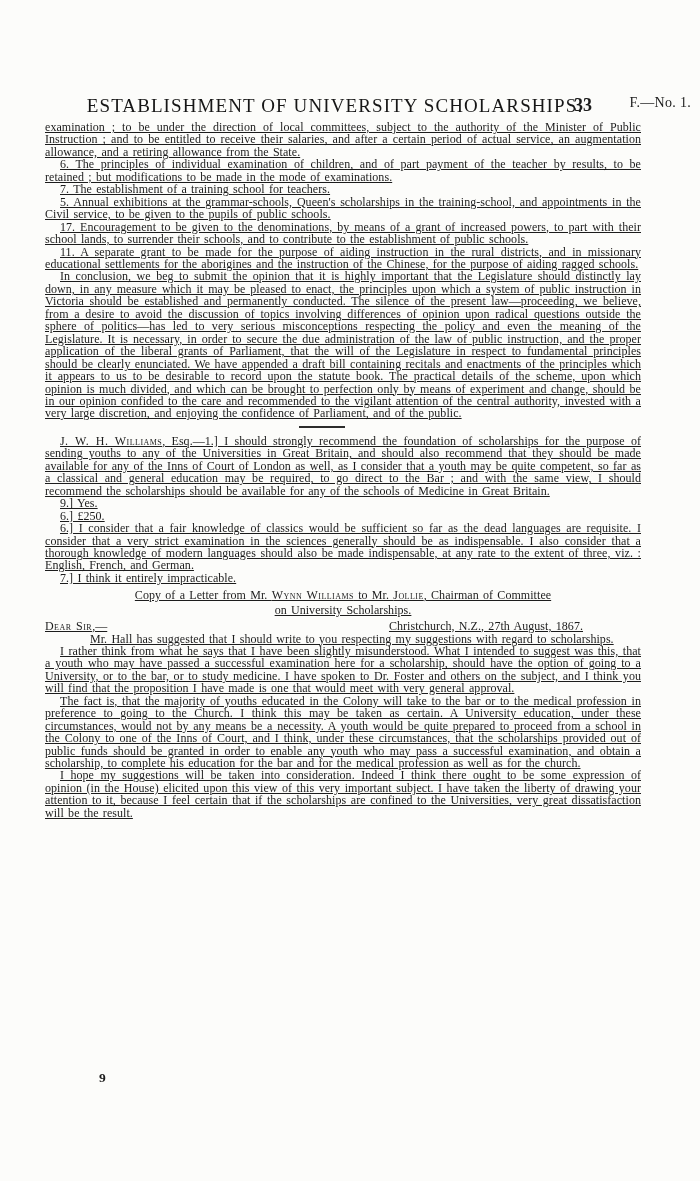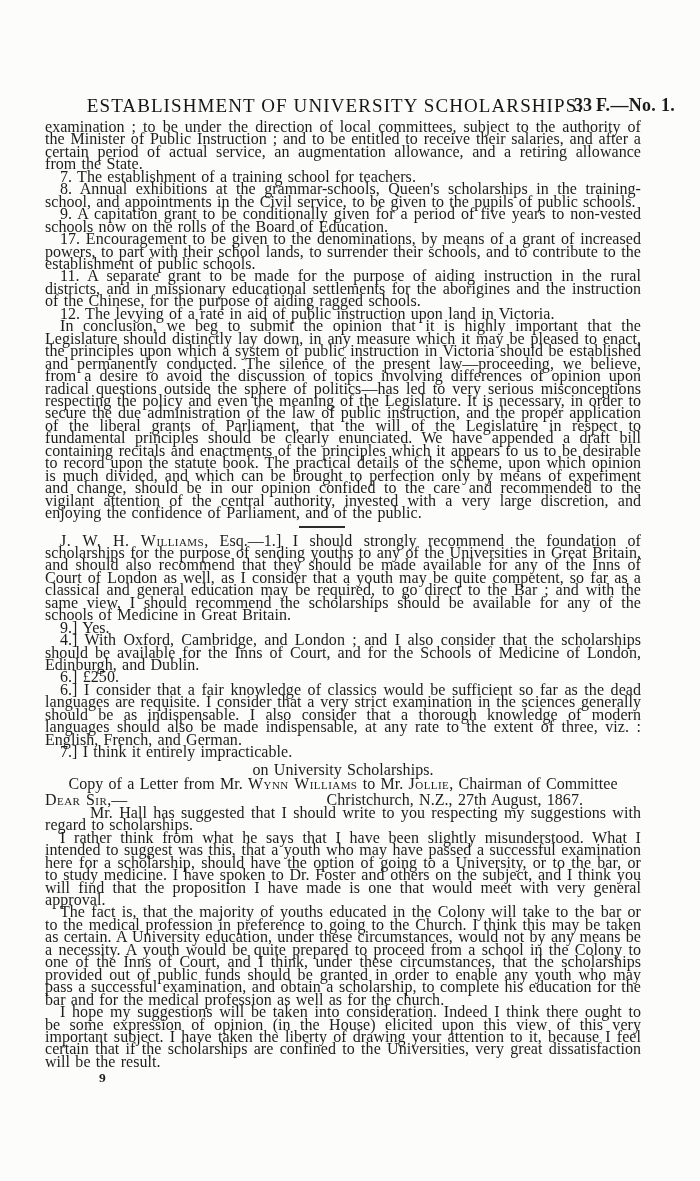--- a/index.html
+++ b/index.html
@@ -16,28 +16,28 @@
   .header { position:absolute; top:95px; left:0; width:700px; height:22px; }
   .header .title {
     position:absolute; left:70px; width:530px; text-align:center;
     font-size:19px; letter-spacing:1.1px; font-weight:400; color:#161616;
   }
   .header .folio {
     position:absolute; left:568px; width:30px; text-align:center;
     font-weight:bold; font-size:18px;
   }
   .header .paper {
-    position:absolute; right:25px; font-weight:bold; font-size:18px;
+    position:absolute; right:9px; font-weight:normal; font-size:14px;
     letter-spacing:0.3px;
   }
 
   .content {
     position:absolute; top:121px; left:45px; width:596px;
-    font-size:16px; line-height:12.45px;
-    text-align:justify; word-spacing:1.2px; letter-spacing:0.05px;
+    font-size:12px; line-height:12.45px;
+    text-align:justify; word-spacing:1.2px; letter-spacing:0.05px;text-decoration:underline;
   }
   .content p { margin:0; }
   .ind  { text-indent:15px; }
   .noind{ text-indent:0; }
   .deep { text-indent:45px; }
 
   .divider {
     width:46px; height:2px; background:#2c2c2c;
     margin:6px 0 7px 254px;
   }
@@ -65,40 +65,38 @@
 
   <div class="header">
     <div class="title">ESTABLISHMENT OF UNIVERSITY SCHOLARSHIPS.</div>
     <div class="folio">33</div>
     <div class="paper">F.—No. 1.</div>
   </div>
 
   <div class="content">
 
     <p class="noind">examination ; to be under the direction of local committees, subject to the authority of the Minister of Public Instruction ; and to be entitled to receive their salaries, and after a certain period of actual service, an augmentation allowance, and a retiring allowance from the State.</p>
+    <p class="ind">6. The principles of individual examination of children, and of part payment of the teacher by results, to be retained ; but modifications to be made in the mode of examinations.</p>
     <p class="ind">7. The establishment of a training school for teachers.</p>
-    <p class="ind">8. Annual exhibitions at the grammar-schools, Queen's scholarships in the training-school, and appointments in the Civil service, to be given to the pupils of public schools.</p>
-    <p class="ind">9. A capitation grant to be conditionally given for a period of five years to non-vested schools now on the rolls of the Board of Education.</p>
+    <p class="ind">5. Annual exhibitions at the grammar-schools, Queen's scholarships in the training-school, and appointments in the Civil service, to be given to the pupils of public schools.</p>
     <p class="ind">17. Encouragement to be given to the denominations, by means of a grant of increased powers, to part with their school lands, to surrender their schools, and to contribute to the establishment of public schools.</p>
     <p class="ind">11. A separate grant to be made for the purpose of aiding instruction in the rural districts, and in missionary educational settlements for the aborigines and the instruction of the Chinese, for the purpose of aiding ragged schools.</p>
-    <p class="ind">12. The levying of a rate in aid of public instruction upon land in Victoria.</p>
     <p class="ind">In conclusion, we beg to submit the opinion that it is highly important that the Legislature should distinctly lay down, in any measure which it may be pleased to enact, the principles upon which a system of public instruction in Victoria should be established and permanently conducted.  The silence of the present law—proceeding, we believe, from a desire to avoid the discussion of topics involving differences of opinion upon radical questions outside the sphere of politics—has led to very serious misconceptions respecting the policy and even the meaning of the Legislature.  It is necessary, in order to secure the due administration of the law of public instruction, and the proper application of the liberal grants of Parliament, that the will of the Legislature in respect to fundamental principles should be clearly enunciated.  We have appended a draft bill containing recitals and enactments of the principles which it appears to us to be desirable to record upon the statute book.  The practical details of the scheme, upon which opinion is much divided, and which can be brought to perfection only by means of experiment and change, should be in our opinion confided to the care and recommended to the vigilant attention of the central authority, invested with a very large discretion, and enjoying the confidence of Parliament, and of the public.</p>
 
     <div class="divider"></div>
 
     <p class="ind"><span class="sc">J. W. H. Williams</span><span>, Esq.—1.]  I should strongly recommend the foundation of scholarships for the purpose of sending youths to any of the Universities in Great Britain, and should also recommend that they should be made available for any of the Inns of Court of London as well, as I consider that a youth may be quite competent, so far as a classical and general education may be required, to go direct to the Bar ;  and with the same view, I should recommend the scholarships should be available for any of the schools of Medicine in Great Britain.</span></p>
     <p class="ind">9.]  Yes.</p>
-    <p class="ind">4.]  With Oxford, Cambridge, and London ;  and I also consider that the scholarships should be available for the Inns of Court, and for the Schools of Medicine of London, Edinburgh, and Dublin.</p>
     <p class="ind">6.]  £250.</p>
     <p class="ind">6.]  I consider that a fair knowledge of classics would be sufficient so far as the dead languages are requisite.  I consider that a very strict examination in the sciences generally should be as indispensable.  I also consider that a thorough knowledge of modern languages should also be made indispensable, at any rate to the extent of three, viz. : English, French, and German.</p>
     <p class="ind">7.]  I think it entirely impracticable.</p>
 
     <div class="letter-heading">
+      <div><span>Copy of a Letter from Mr. </span><span class="sc">Wynn Williams</span><span> to Mr. </span><span class="sc">Jollie</span><span>, Chairman of Committee</span></div>
       <div>on University Scholarships.</div>
-      <div><span>Copy of a Letter from Mr. </span><span class="sc">Wynn Williams</span><span> to Mr. </span><span class="sc">Jollie</span><span>, Chairman of Committee</span></div>
     </div>
 
     <div class="salutation-row">
       <span><span class="sc">Dear Sir</span><span>,—</span></span>
       <span class="dateline">Christchurch, N.Z., 27th August, 1867.</span>
     </div>
 
     <p class="deep">Mr. Hall has suggested that I should write to you respecting my suggestions with regard to scholarships.</p>
     <p class="ind">I rather think from what he says that I have been slightly misunderstood.  What I intended to suggest was this, that a youth who may have passed a successful examination here for a scholarship, should have the option of going to a University, or to the bar, or to study medicine.  I have spoken to Dr. Foster and others on the subject, and I think you will find that the proposition I have made is one that would meet with very general approval.</p>
     <p class="ind">The fact is, that the majority of youths educated in the Colony will take to the bar or to the medical profession in preference to going to the Church.  I think this may be taken as certain.  A University education, under these circumstances, would not by any means be a necessity.  A youth would be quite prepared to proceed from a school in the Colony to one of the Inns of Court, and I think, under these circumstances, that the scholarships provided out of public funds should be granted in order to enable any youth who may pass a successful examination, and obtain a scholarship, to complete his education for the bar and for the medical profession as well as for the church.</p>

